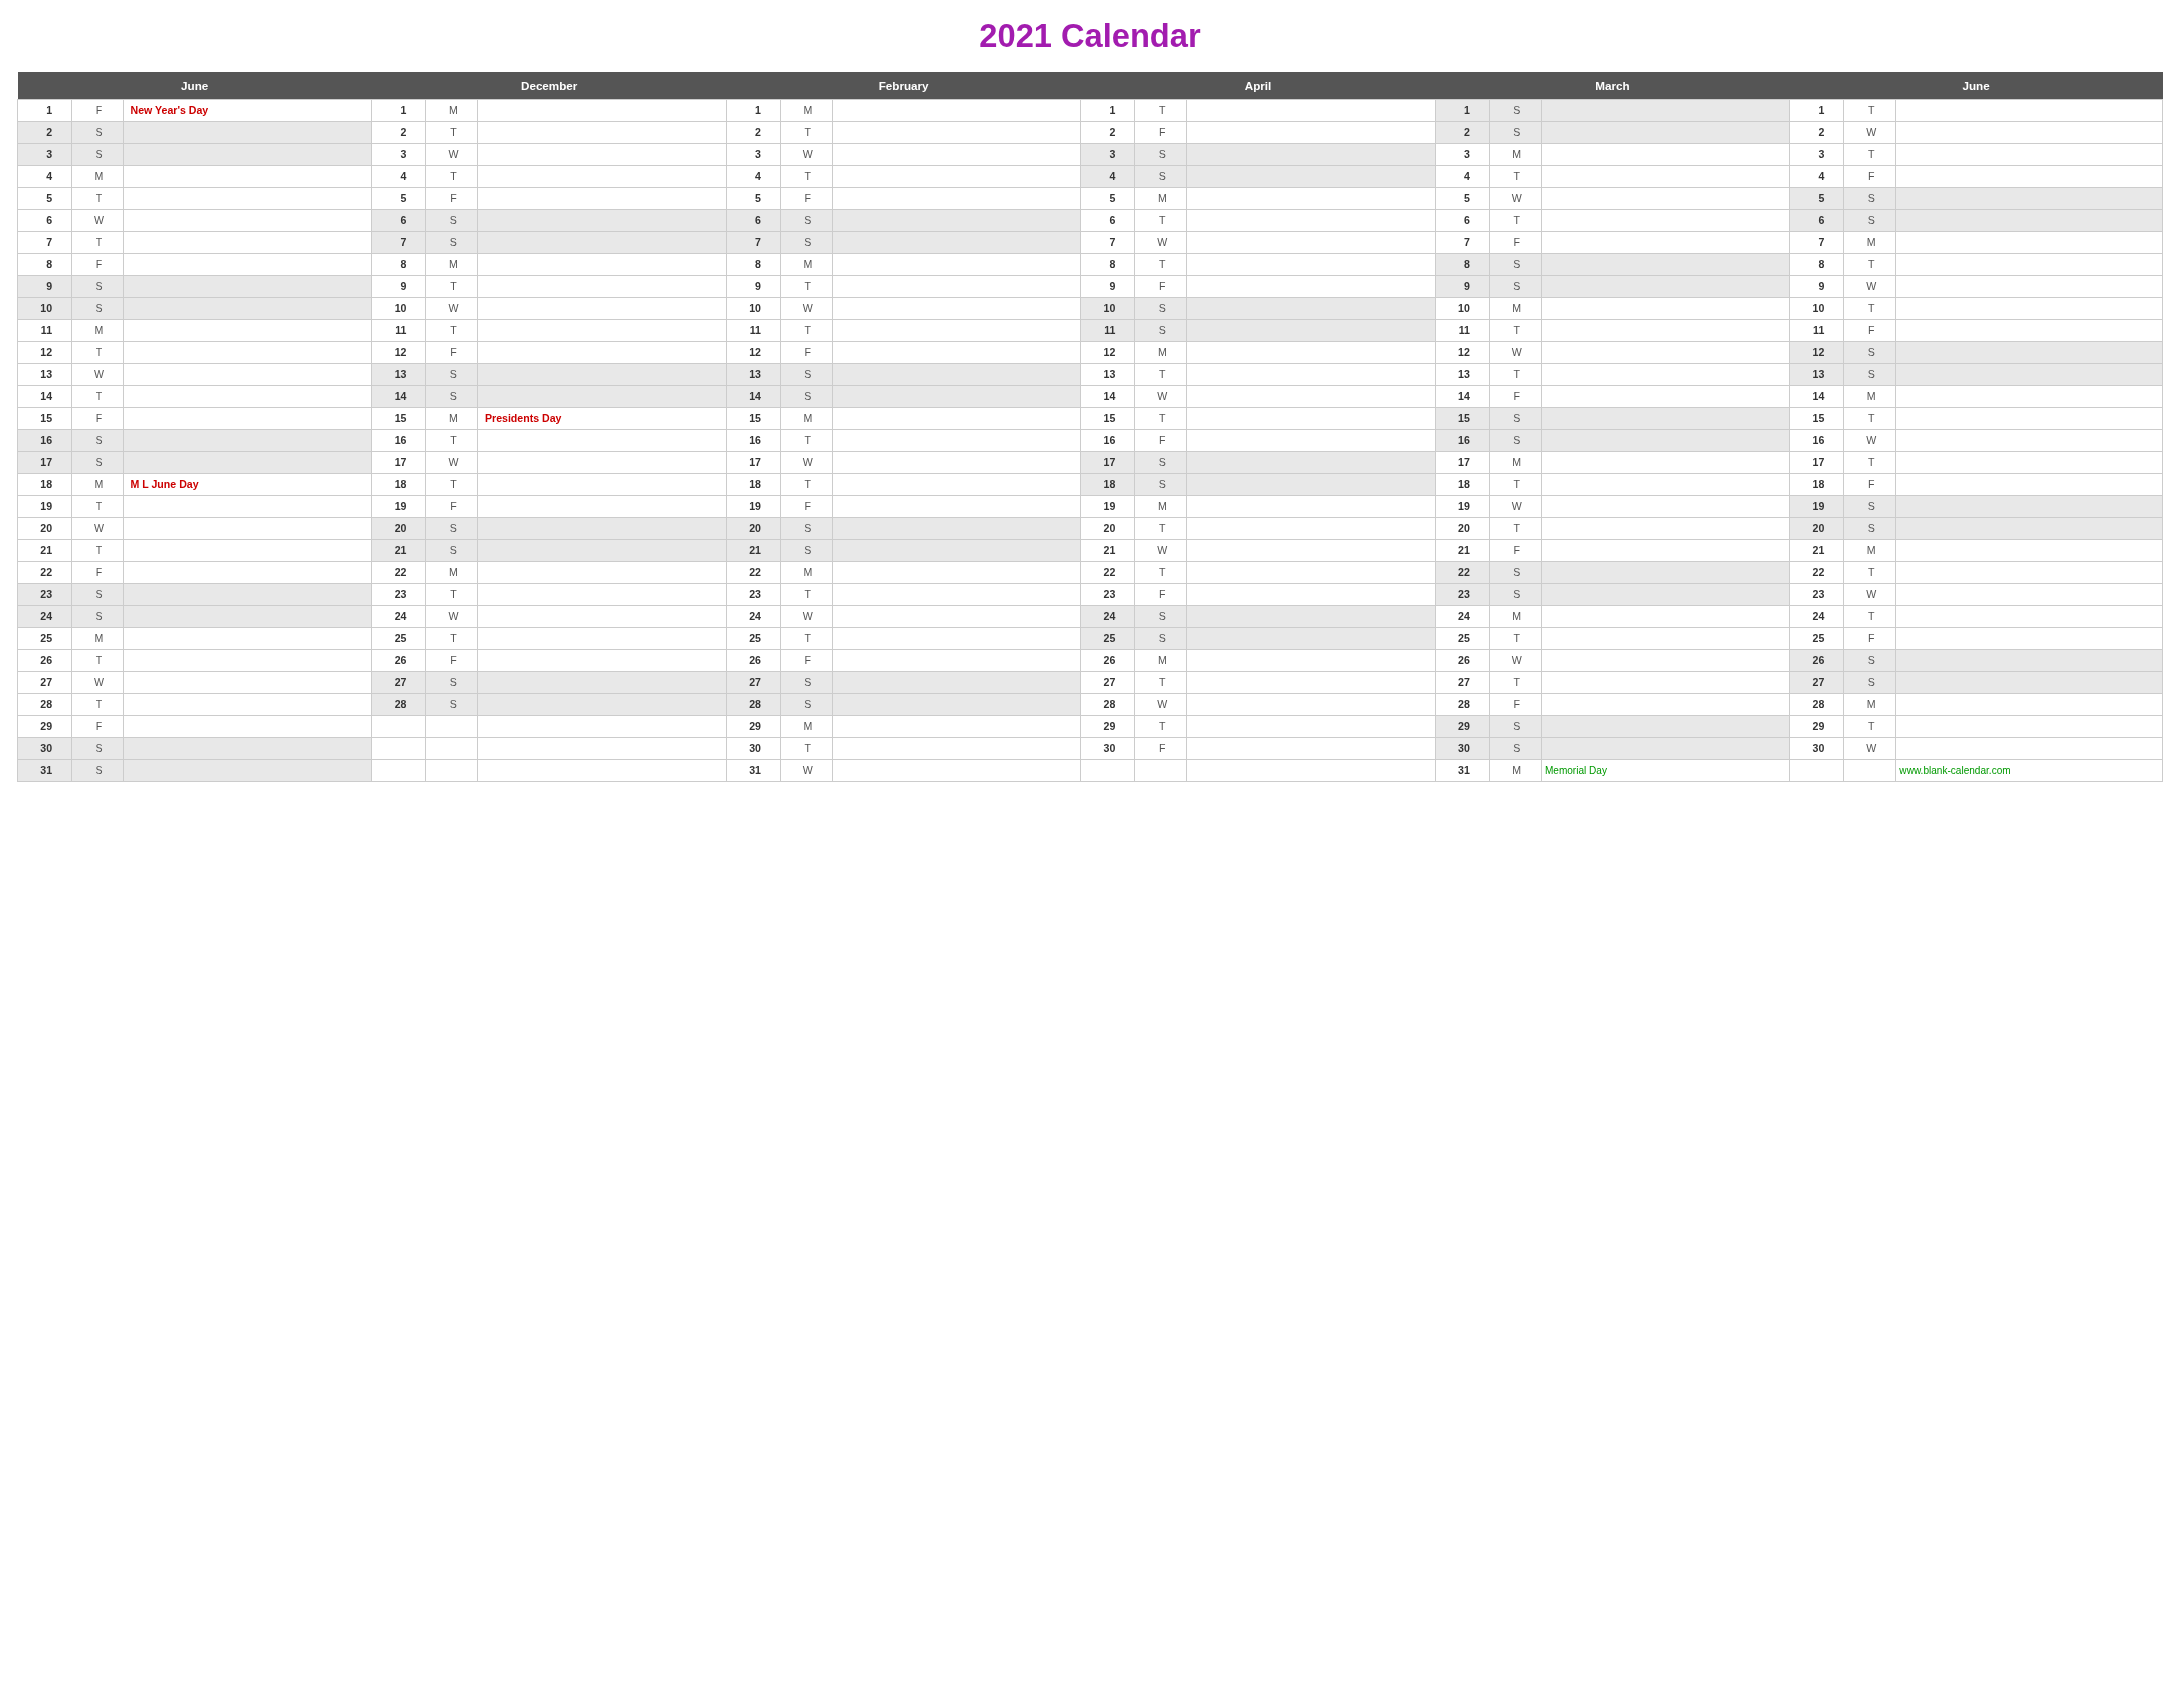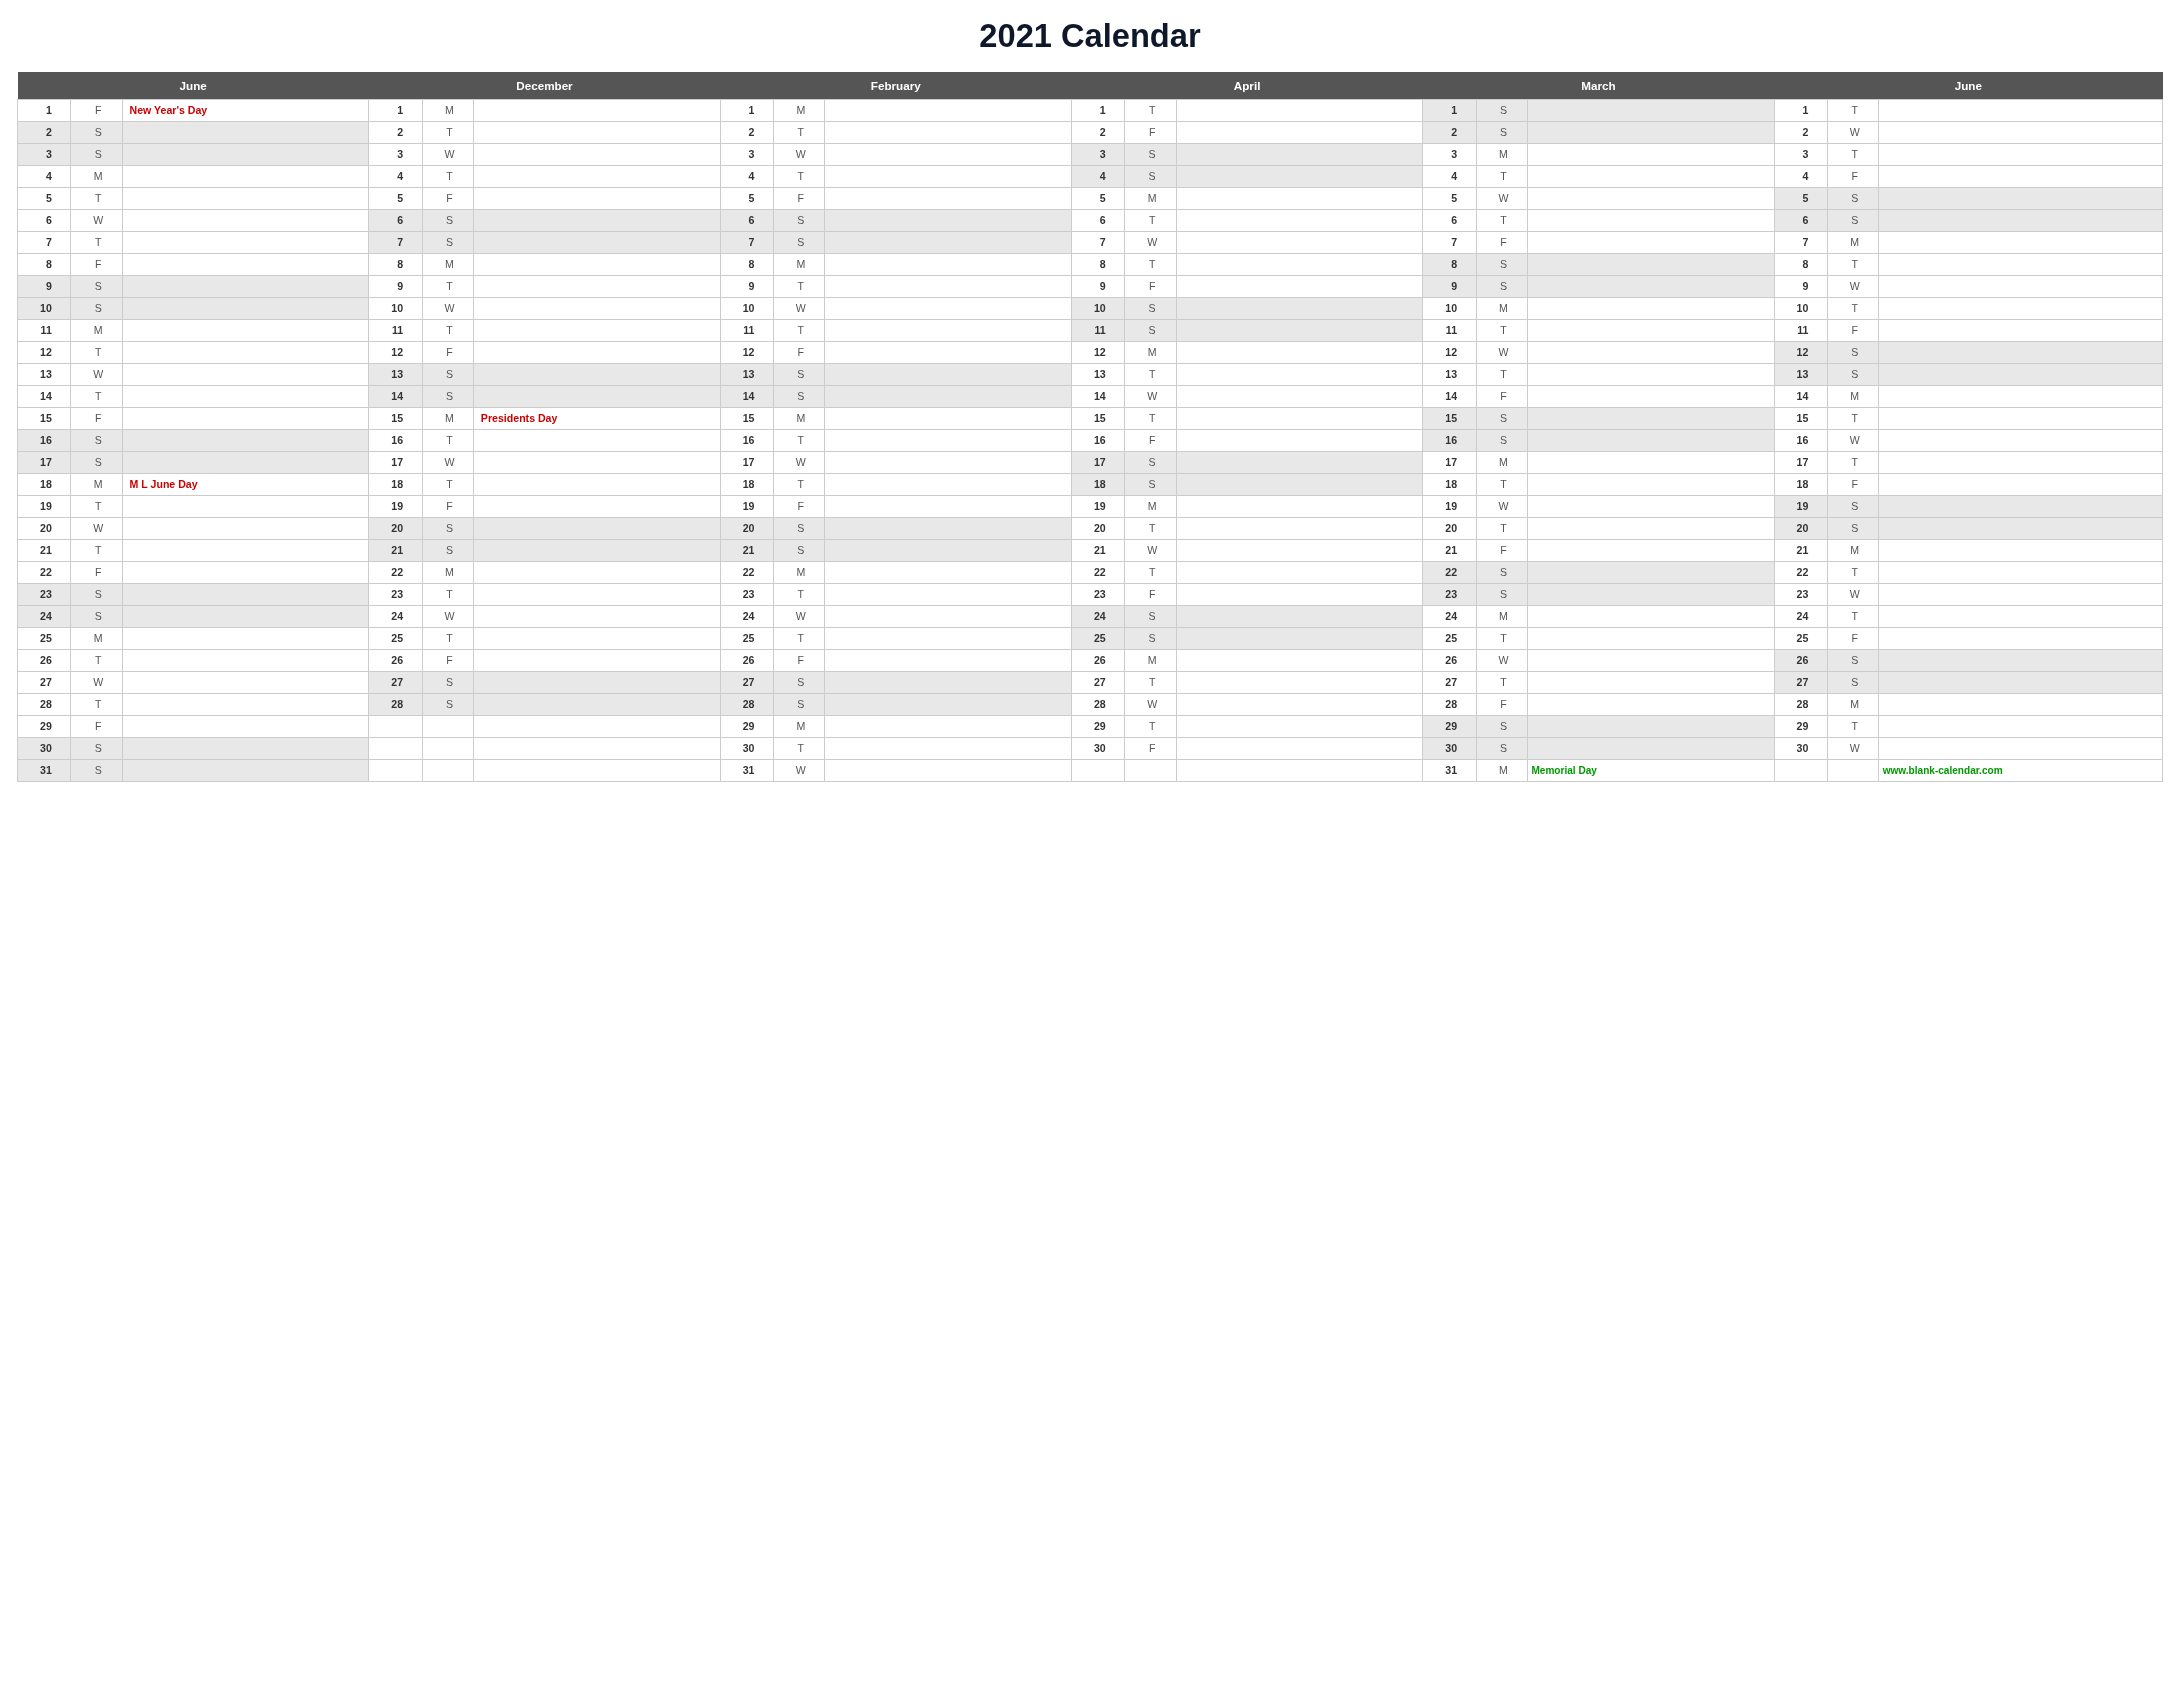--- a/index.html
+++ b/index.html
@@ -6,21 +6,21 @@
     body {
       background: #fff;
       font-family: Arial, sans-serif;
       padding: 17px;
     }
     h1 {
       text-align: center;
       font-size: 2.4em;
       font-weight: bold;
       margin-bottom: 17px;
-      color: #0f172a;
+      color: #a21caf;
     }
     .calendar-table {
       width: 100%;
       border-collapse: collapse;
       font-size: 0.78em;
     }
     .calendar-table th {
       background: #555;
       color: #fff;
       text-align: center;
@@ -48,21 +48,21 @@
       display: inline-block;
       margin-left: 3.4px;
     }
     .holiday-red {
       color: #cc0000;
       font-weight: bold;
       margin-left: 3.4px;
     }
     .holiday-green {
       color: #009900;
-      font-weight: bold;
+      font-weight: normal;
       font-size: 0.95em;
     }
     
     .col-num { width: 24px; text-align: center; }
     .col-letter { width: 17px; text-align: center; }
     .col-event { width: 111px; }
     
     .month-header { text-align: center; }
   </style>
 </head>

